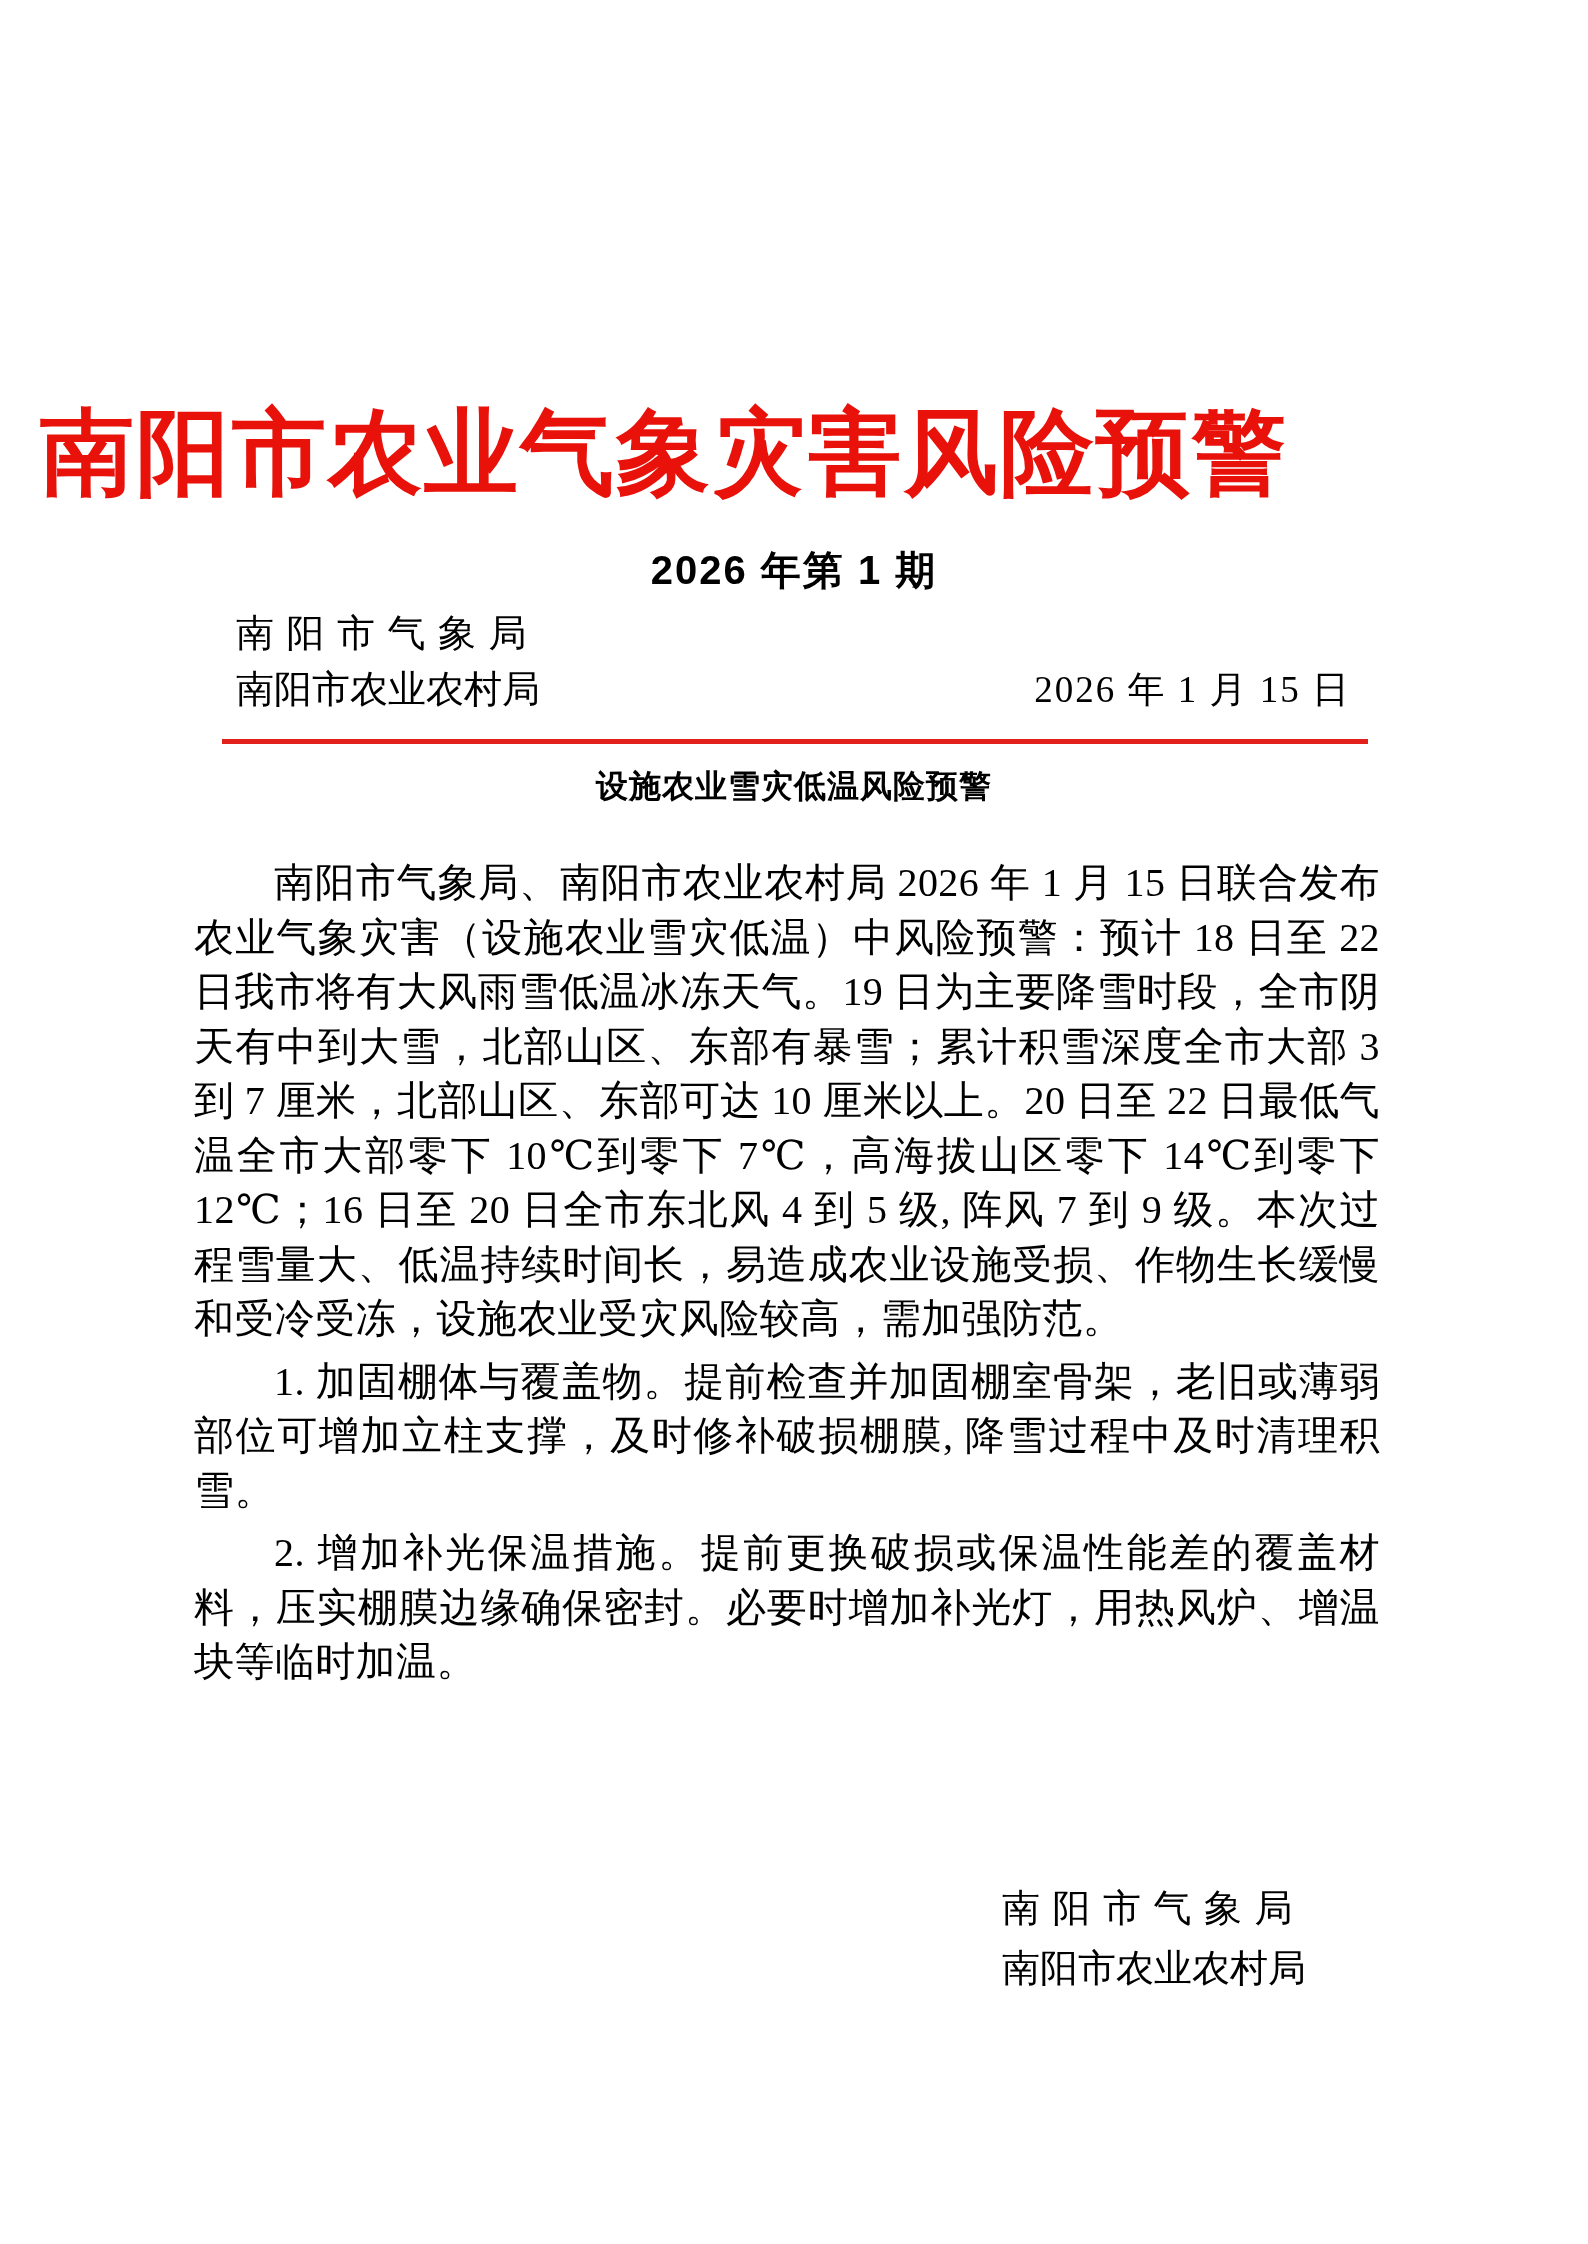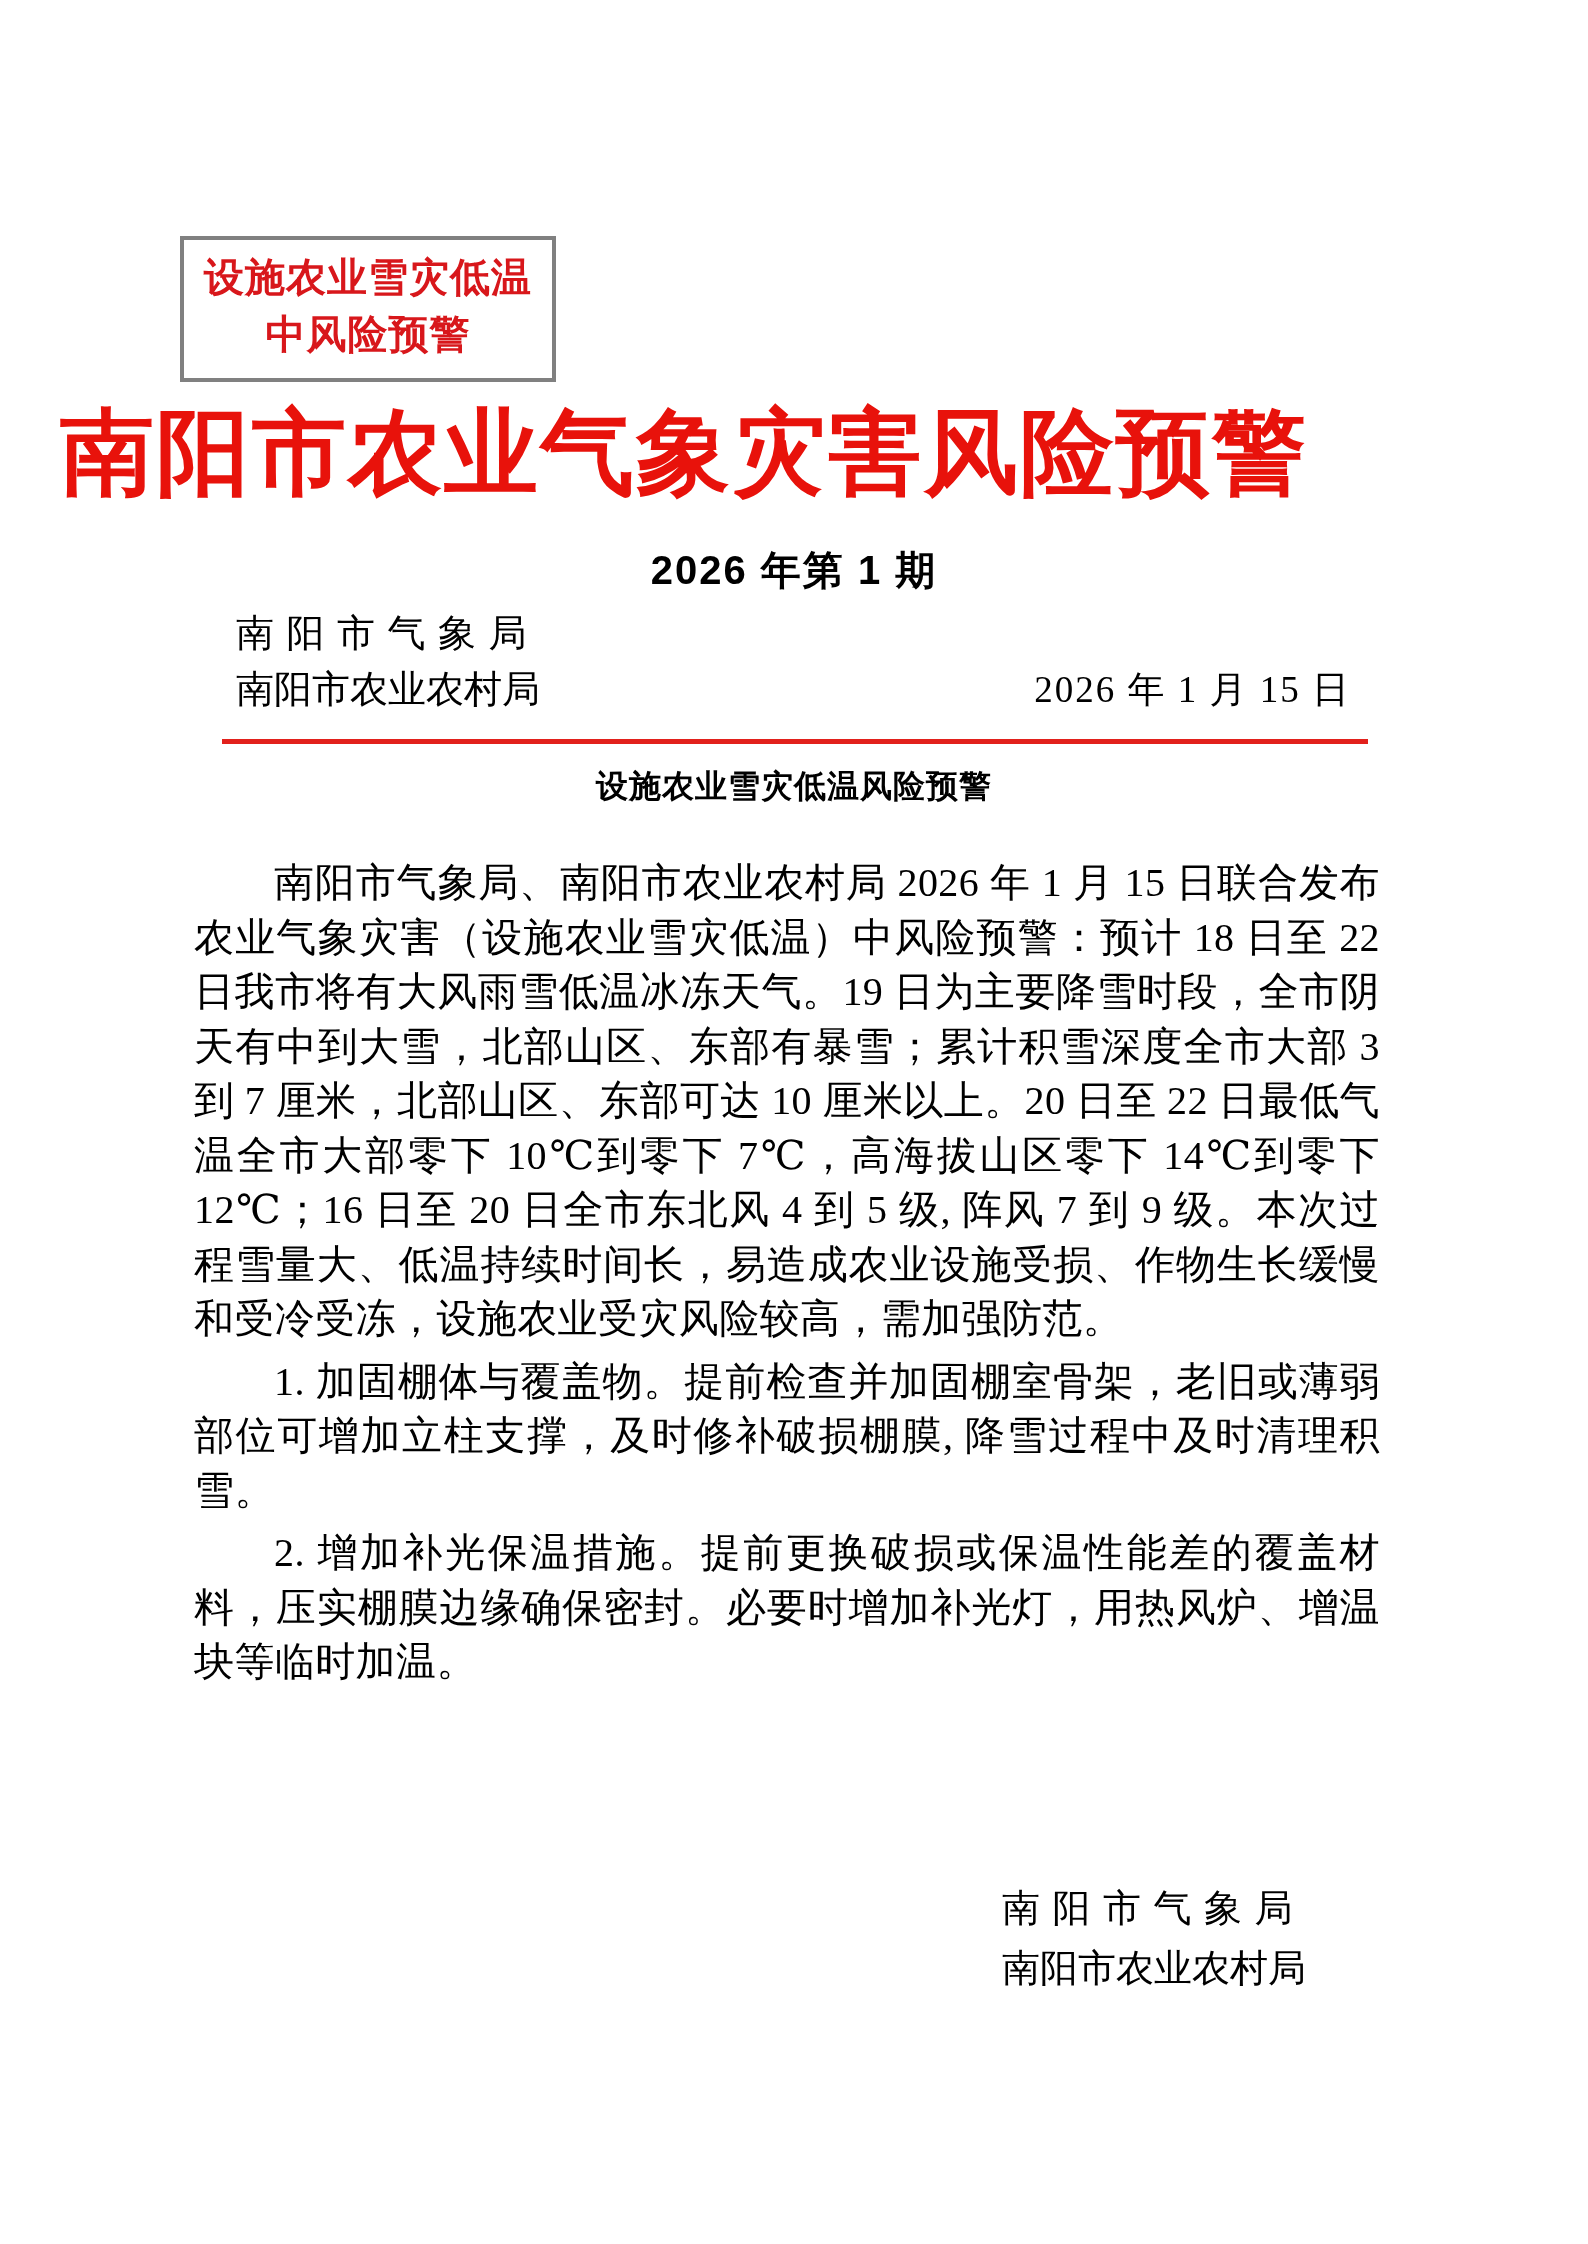--- a/index.html
+++ b/index.html
@@ -42,28 +42,28 @@
     letter-spacing: 1px;
     white-space: nowrap;
   }
 
   
   .main-title {
     position: absolute;
     left: 0;
     top: 398px;
     width: 1368px;
-    text-align: center;
     color: #E8120B;
     font-family: "Liberation Sans", "DejaVu Sans", sans-serif;
     font-weight: 700;
     font-size: 94px;
     line-height: 1.18;
     letter-spacing: 2px;
     white-space: nowrap;
+    padding-left: 40px;
   }
 
   
   .issue-line {
     position: absolute;
     left: 0;
     top: 543px;
     width: 1588px;
     text-align: center;
     font-family: Liberation Sans, sans-serif;
@@ -163,24 +163,20 @@
   }
   .sig-spread {
     letter-spacing: 12.5px;
   }
 </style>
 </head>
 <body>
 
 <div class="page">
 
-  <div class="badge">
-    <div class="badge-line">设施农业雪灾低温</div>
-    <div class="badge-line">中风险预警</div>
-  </div>
 
   <div class="main-title">南阳市农业气象灾害风险预警</div>
 
   <div class="issue-line">2026 年第 1 期</div>
 
   <div class="masthead">
     <div class="mast-row">
       <div class="agency agency-spread">南阳市气象局</div>
       <div style="width:400px"></div>
     </div>

